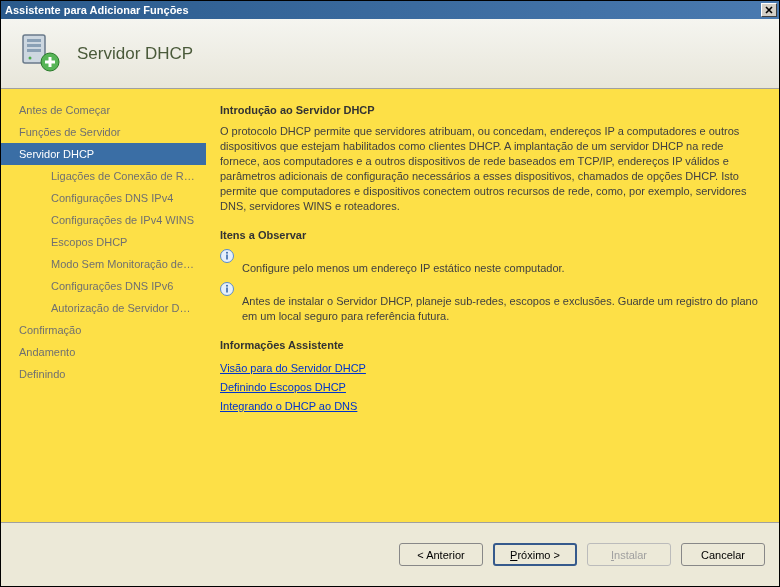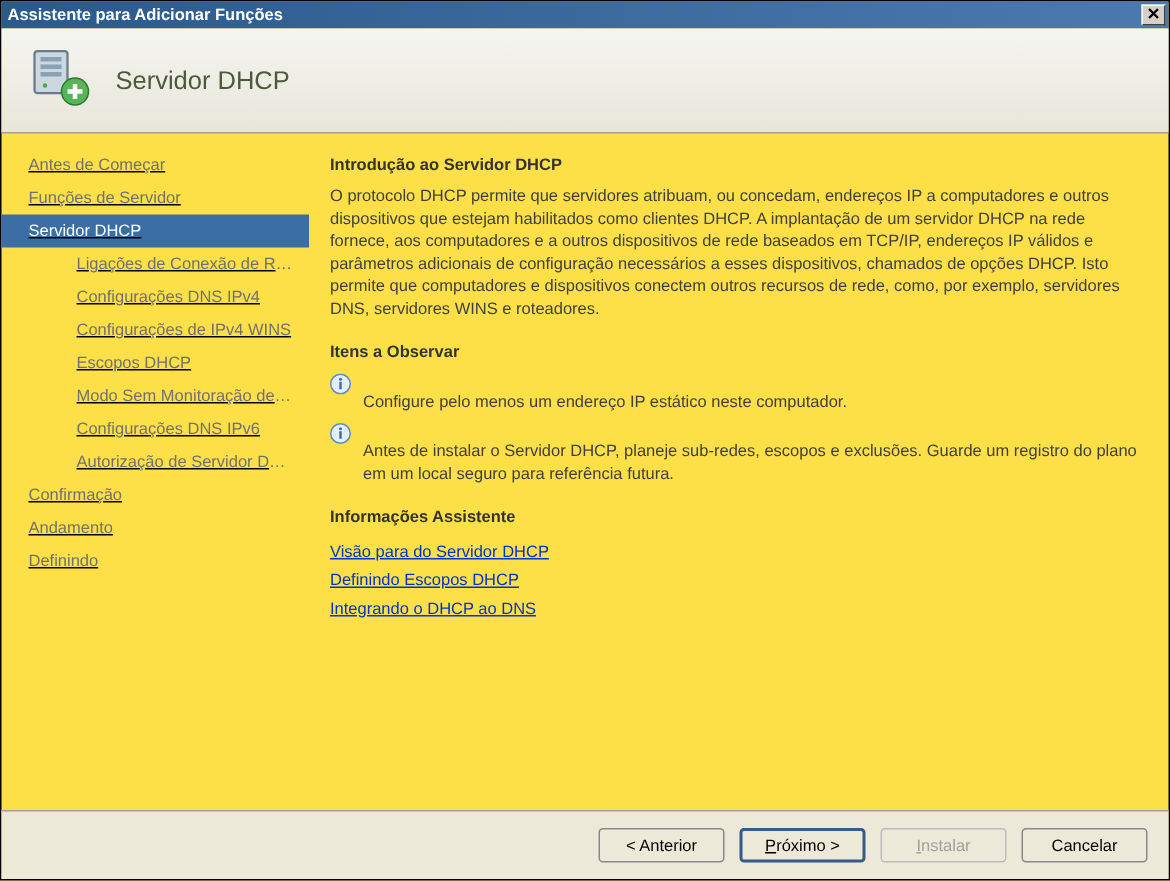--- a/index.html
+++ b/index.html
@@ -52,21 +52,20 @@
   .body-area {
     flex: 1;
     display: flex;
     overflow: hidden;
   }
 
   .sidebar {
     width: 205px;
     padding: 10px 0;
     overflow: hidden;
-    text-decoration: underline;
   }
   .nav-item {
     padding: 4px 10px 4px 18px;
     color: #707070;
     cursor: default;
     white-space: nowrap;
     overflow: hidden;
     text-overflow: ellipsis;
     line-height: 14px;
   }
@@ -96,21 +95,21 @@
   .info-list .info-text { flex: 1; margin-top: 12px; }
   .links a {
     color: #0033cc;
     text-decoration: underline;
     display: block;
     padding: 2px 0;
     width: fit-content;
   }
 
   .button-bar {
-    height: 46px;
+    height: 64px;
     border-top: 1px solid #a0a0a0;
     display: flex; align-items: center; justify-content: flex-end;
     padding: 0 14px;
     gap: 10px;
     background: #ece9d8;
   }
   .btn {
     min-width: 84px; height: 23px;
     padding: 0 10px;
     background: #ece9d8;

